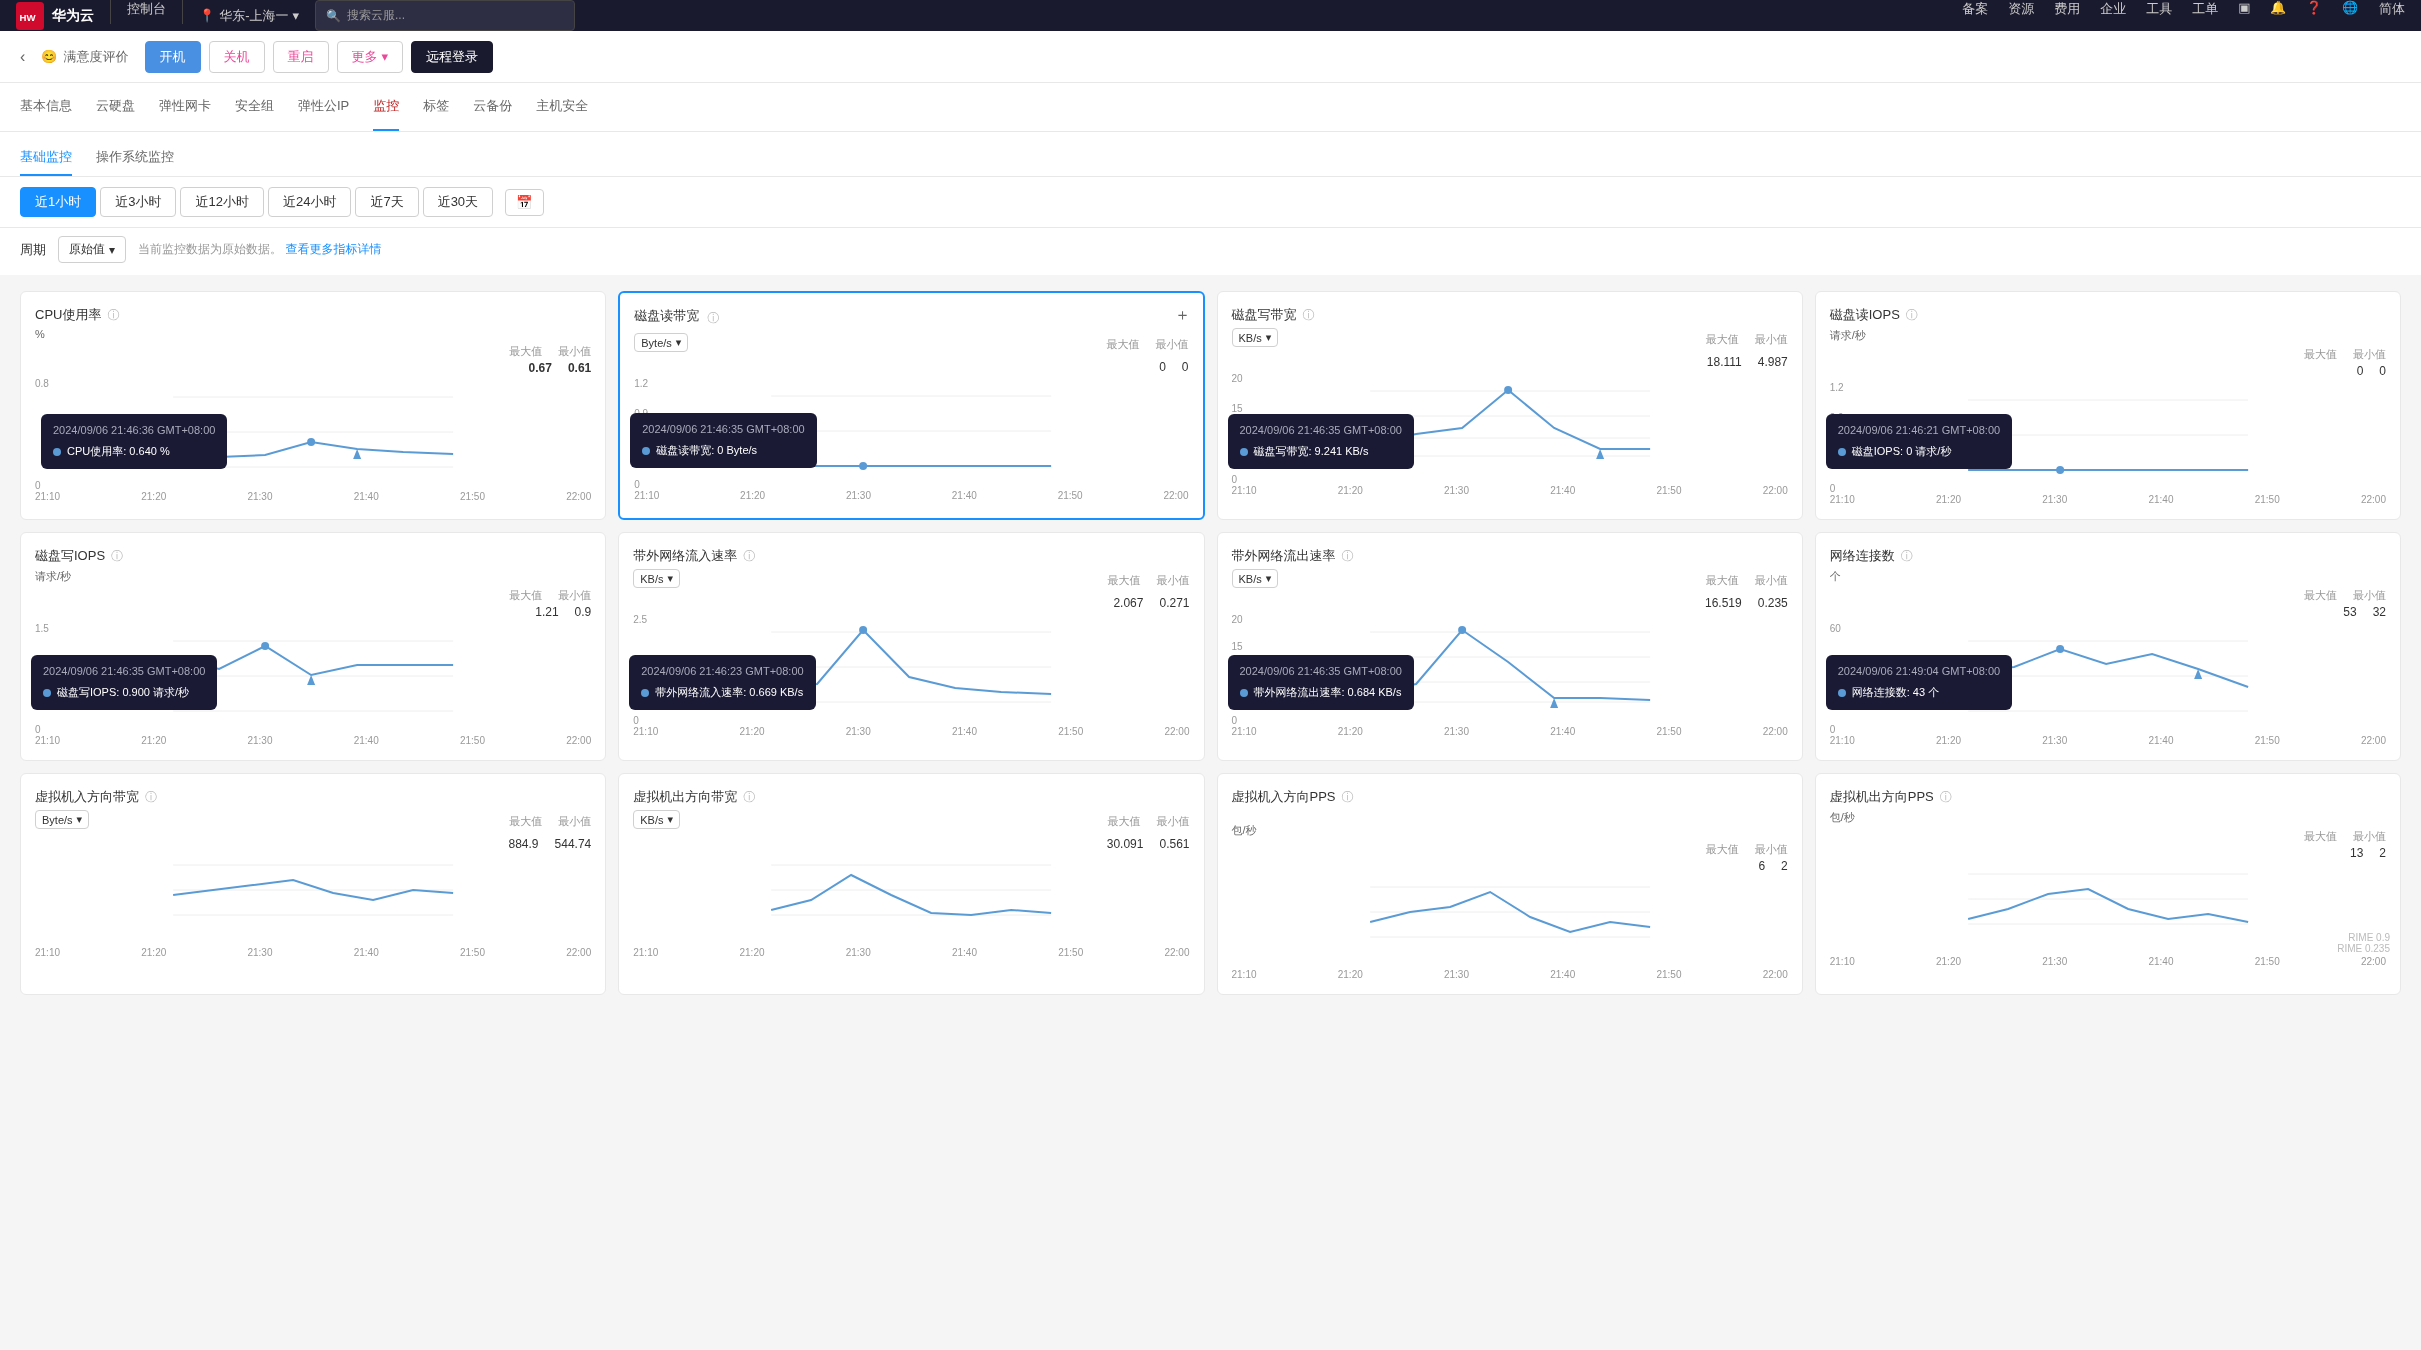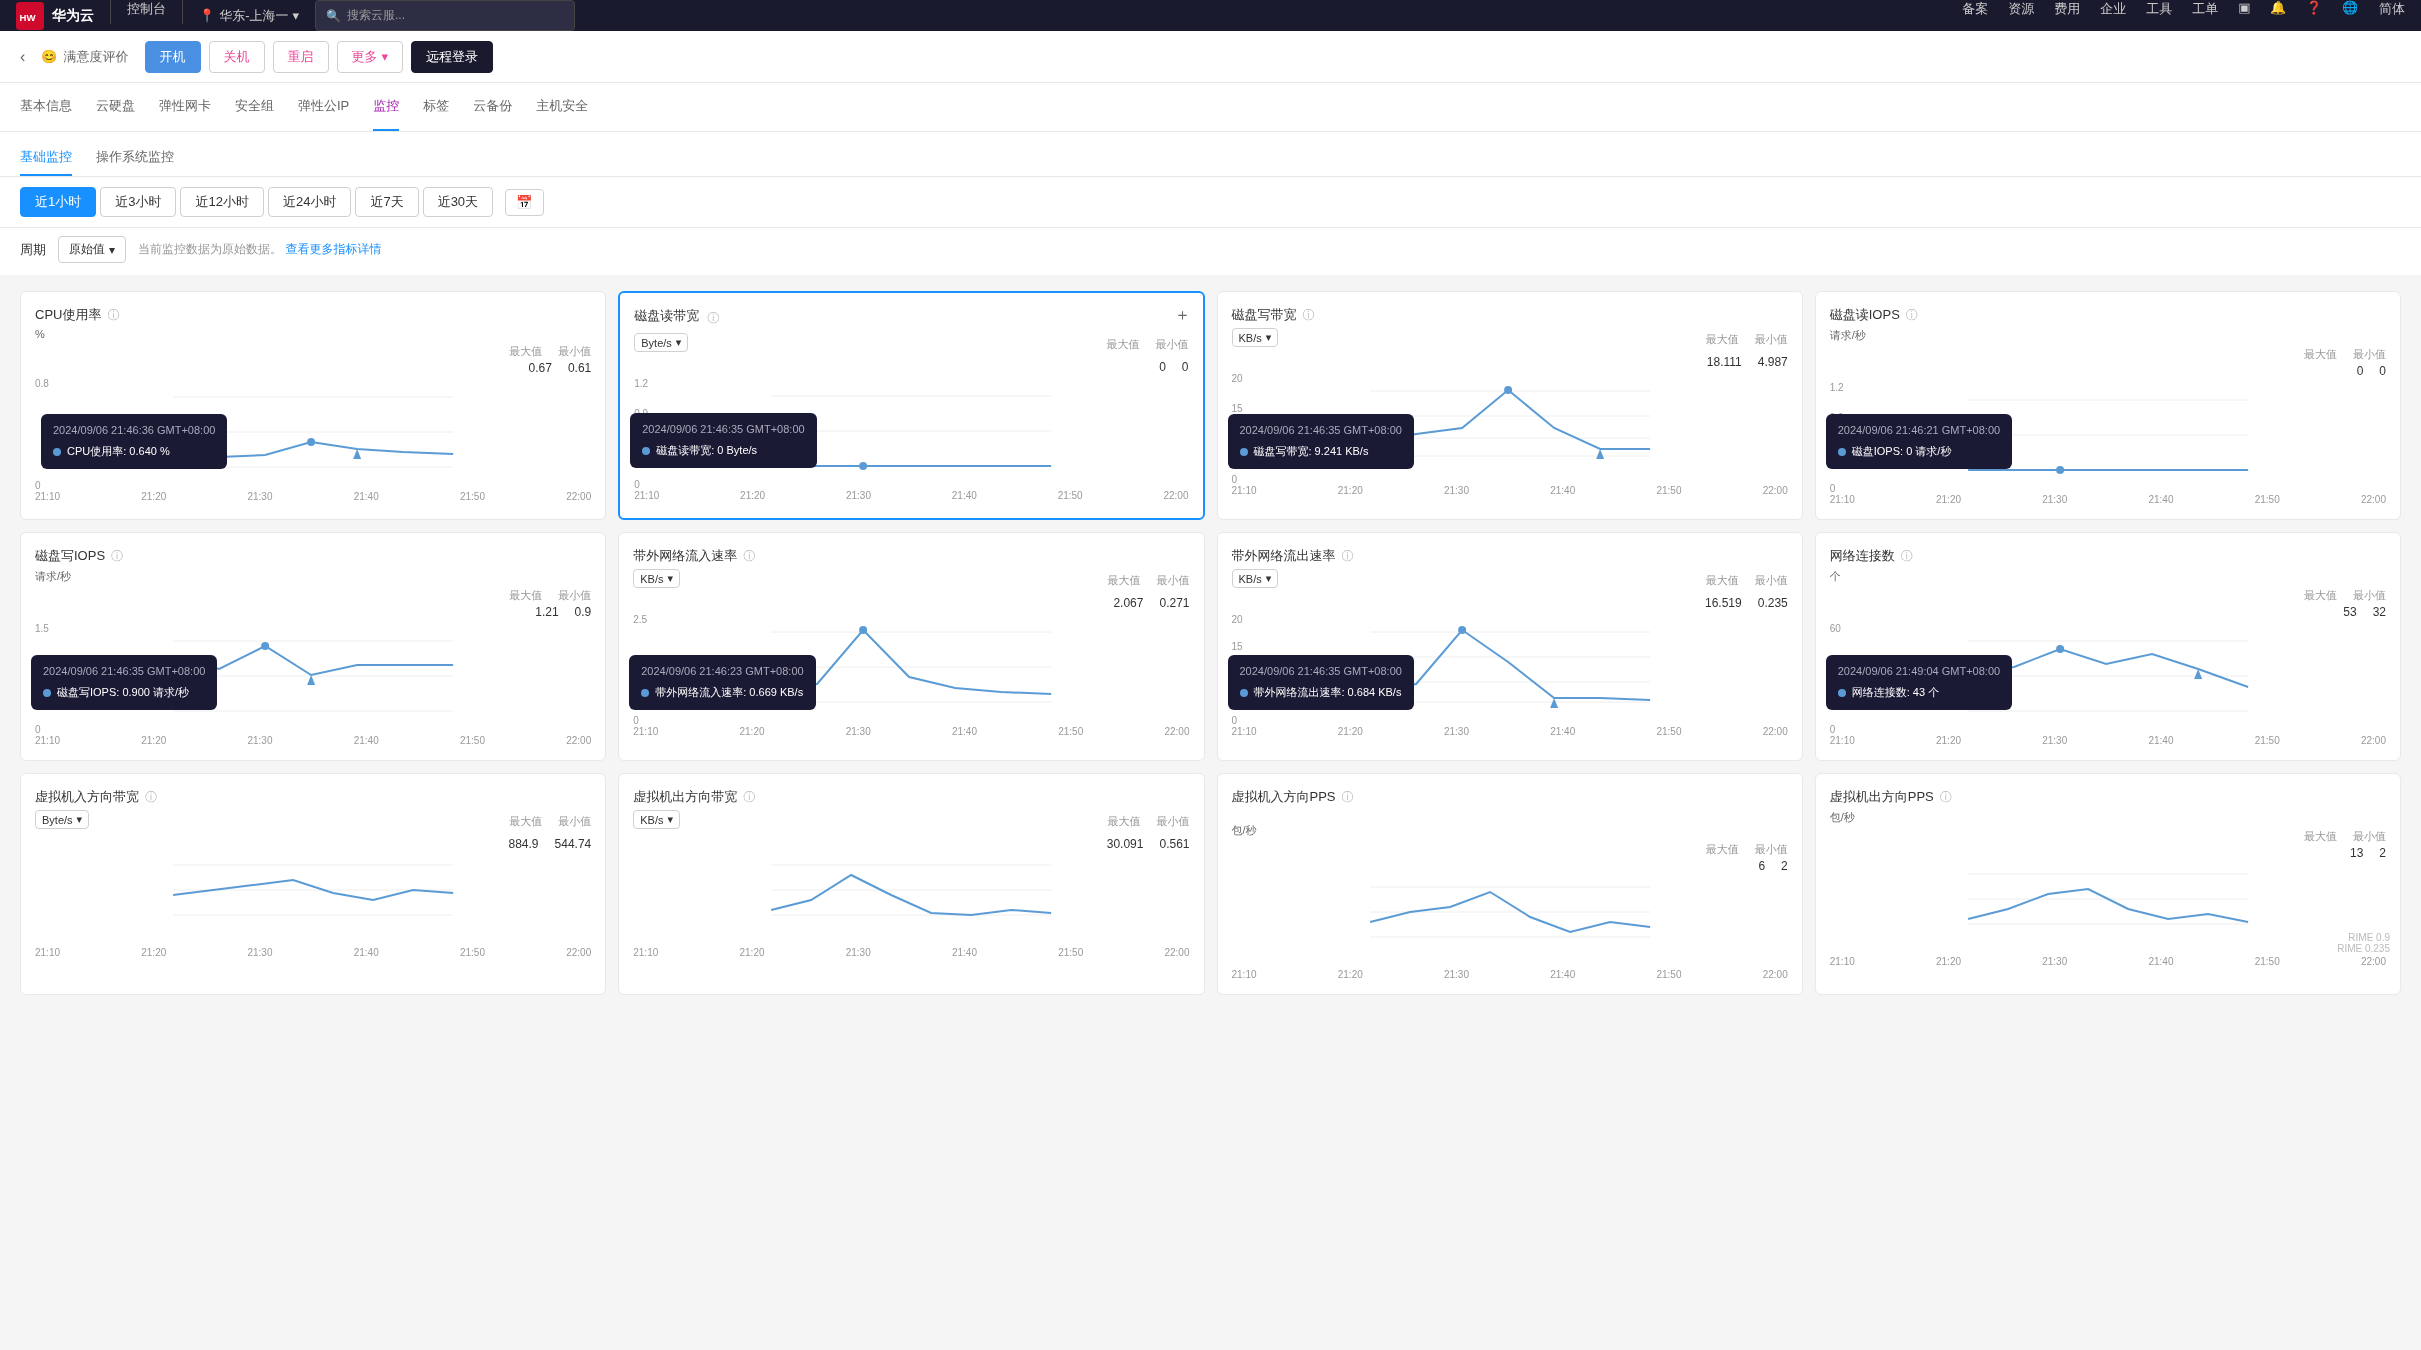--- a/index.html
+++ b/index.html
@@ -36,21 +36,21 @@
     .btn-primary { background: #4a90e2; color: #fff; border-color: #4a90e2; }
     .btn-dark { background: #1a1a2e; color: #fff; border-color: #1a1a2e; }
     .btn-more { display: flex; align-items: center; gap: 4px; }
 
     
     .tab-nav {
       display: flex; align-items: center; background: #fff;
       padding: 0 20px; border-bottom: 1px solid #e8e8e8; gap: 24px;
     }
     .tab-nav .tab-item { padding: 14px 0; font-size: 13px; color: #666; cursor: pointer; border-bottom: 2px solid transparent; }
-    .tab-nav .tab-item.active { color: #a21caf; border-bottom-color: #1890ff; font-weight: 500; }
+    .tab-nav .tab-item.active { color: #b91c1c; border-bottom-color: #1890ff; font-weight: 500; }
 
     
     .sub-tabs { display: flex; align-items: center; padding: 16px 20px 0; gap: 24px; background: #fff; }
     .sub-tab { font-size: 13px; color: #666; cursor: pointer; padding-bottom: 8px; border-bottom: 2px solid transparent; }
     .sub-tab.active { color: #1890ff; border-bottom-color: #1890ff; font-weight: 500; }
 
     
     .filter-bar {
       display: flex; align-items: center; background: #fff; padding: 10px 20px;
       gap: 12px; border-bottom: 1px solid #e8e8e8;
@@ -197,21 +197,21 @@
     <div class="chart-card" style="position:relative;">
       <div class="chart-title">
         <span>CPU使用率</span>
         <span class="info-icon">ⓘ</span>
       </div>
       <div class="chart-unit">%</div>
       <div style="display:flex;justify-content:flex-end;gap:16px;font-size:11px;color:#999;margin-bottom:2px;">
         <span>最大值</span>
         <span>最小值</span>
       </div>
-      <div style="display:flex;justify-content:flex-end;gap:16px;font-size:12px;color:#333;font-weight:400;margin-bottom:4px;">
+      <div style="display:flex;justify-content:flex-end;gap:16px;font-size:12px;color:#333;font-weight:700;margin-bottom:4px;">
         <span>0.67</span>
         <span>0.61</span>
       </div>
       <div style="position:relative;height:110px;">
         <div style="position:absolute;left:0;top:0;font-size:10px;color:#999;line-height:1;">0.8</div>
         <svg viewBox="0 0 280 90" style="width:100%;height:90px;margin-top:8px;">
           <defs>
             <linearGradient id="cpuGrad" x1="0" y1="0" x2="0" y2="1">
               <stop offset="0%" stop-color="#5b9bd5" stop-opacity="0.3"></stop>
               <stop offset="100%" stop-color="#5b9bd5" stop-opacity="0.05"></stop>

